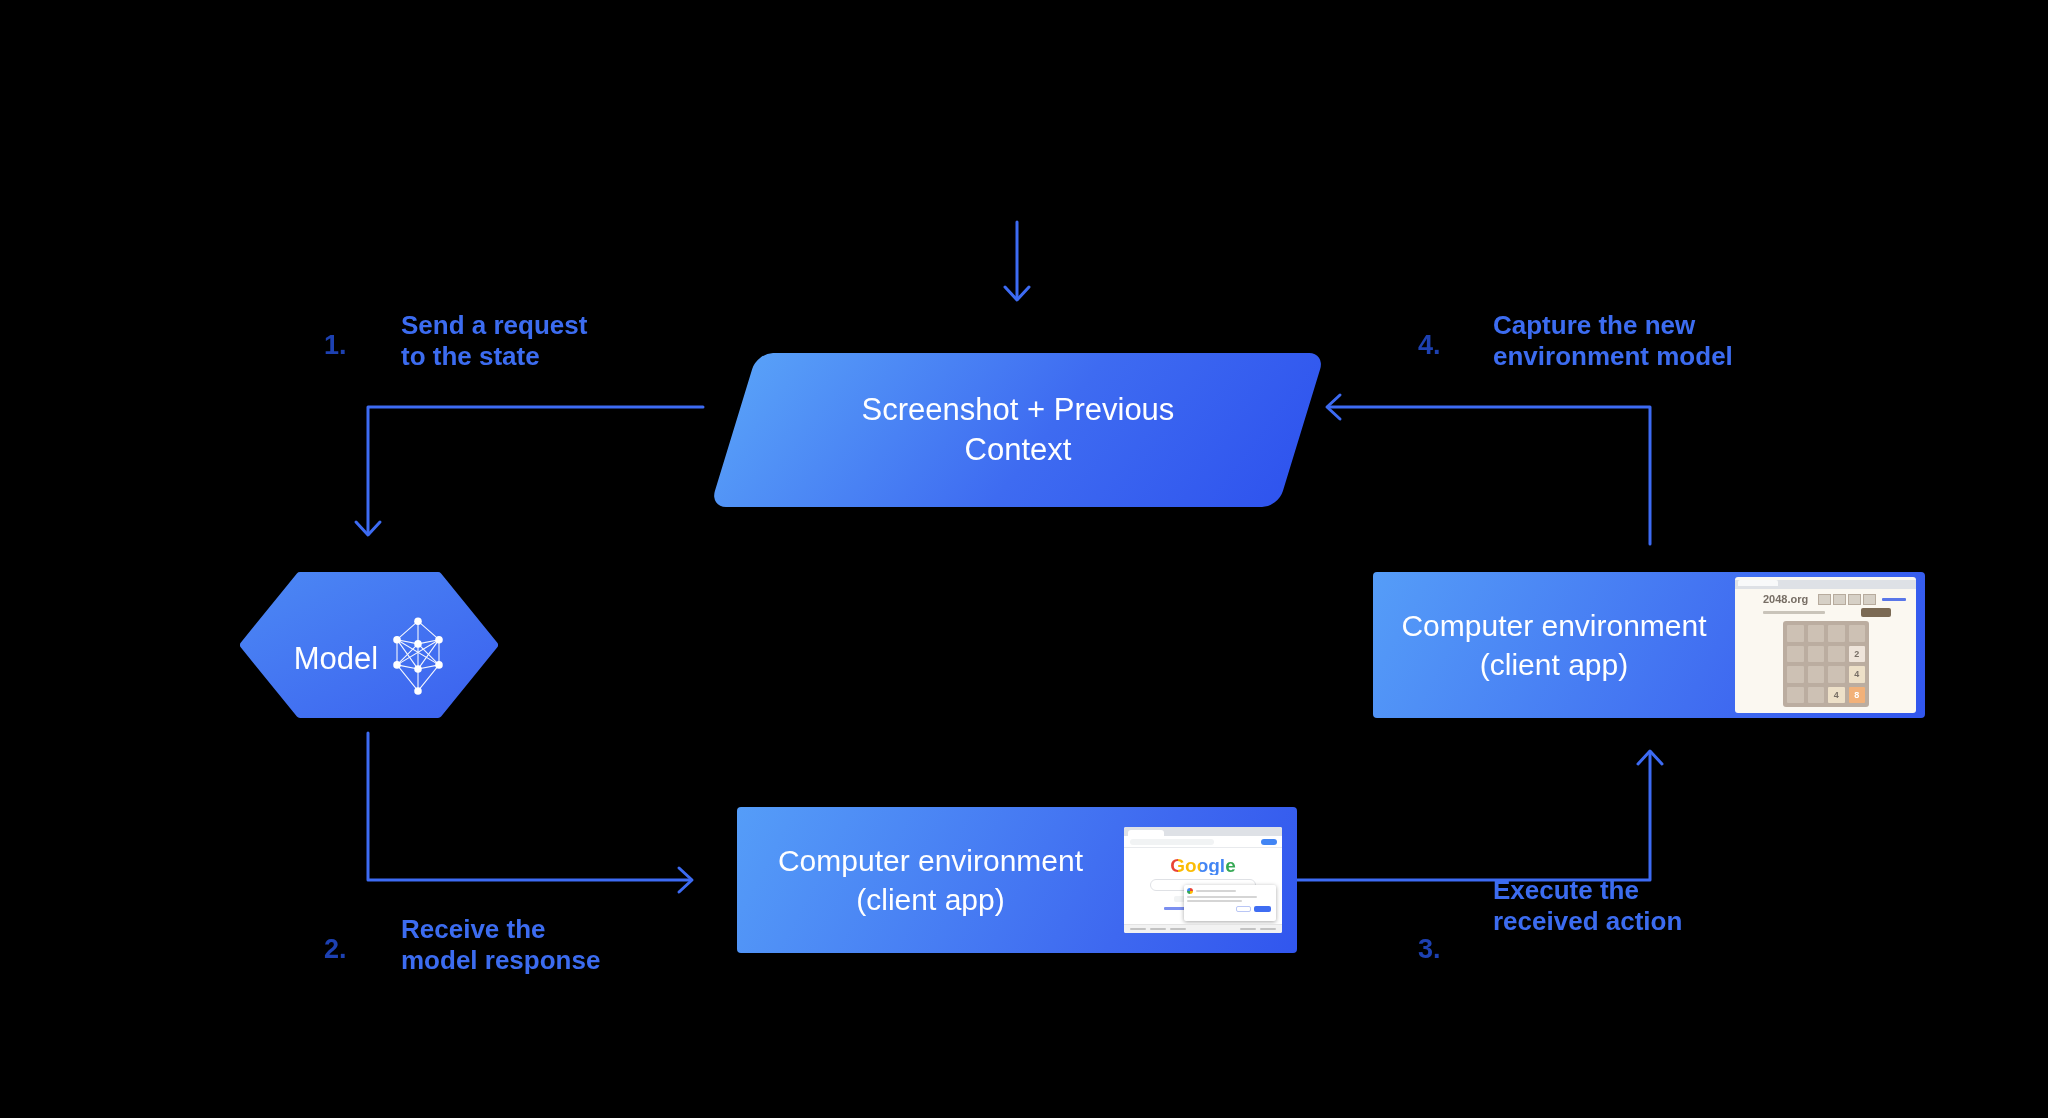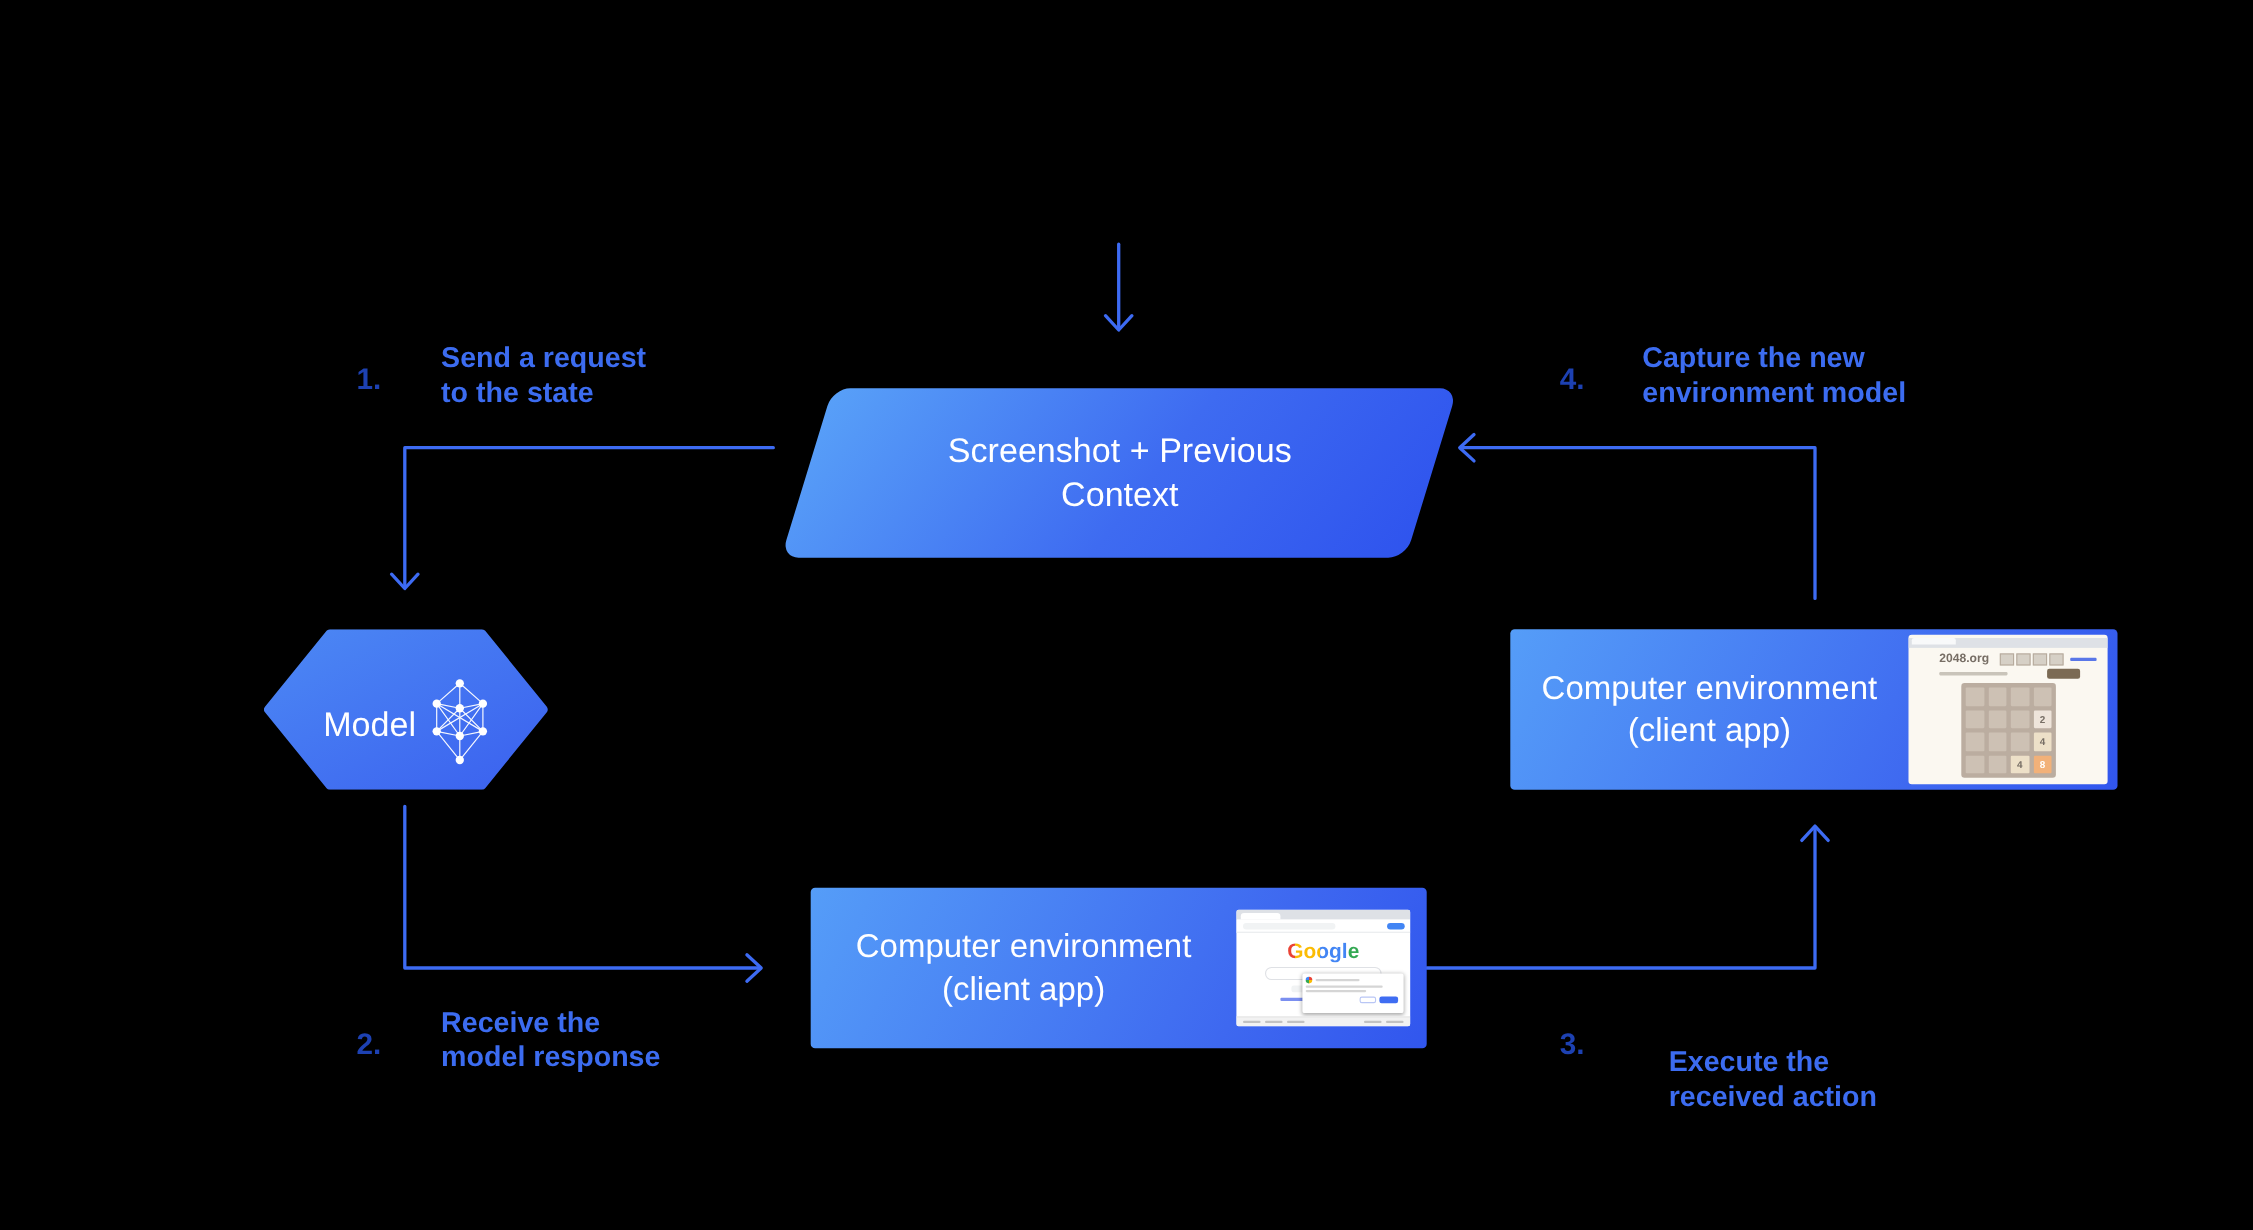--- a/index.html
+++ b/index.html
@@ -258,21 +258,21 @@
     <div>to the state</div>
   </div>
 
   <div class="step-num" style="left:324px;top:934px;">2.</div>
   <div class="step-label" style="left:401px;top:914px;">
     <div>Receive the</div>
     <div>model response</div>
   </div>
 
   <div class="step-num" style="left:1418px;top:934px;">3.</div>
-  <div class="step-label" style="left:1493px;top:950px;margin-left:24px;">
+  <div class="step-label" style="left:1493px;top:875px;">
     <div>Execute the</div>
     <div>received action</div>
   </div>
 
   <div class="step-num" style="left:1418px;top:330px;">4.</div>
   <div class="step-label" style="left:1493px;top:310px;">
     <div>Capture the new</div>
     <div>environment model</div>
   </div>
 

